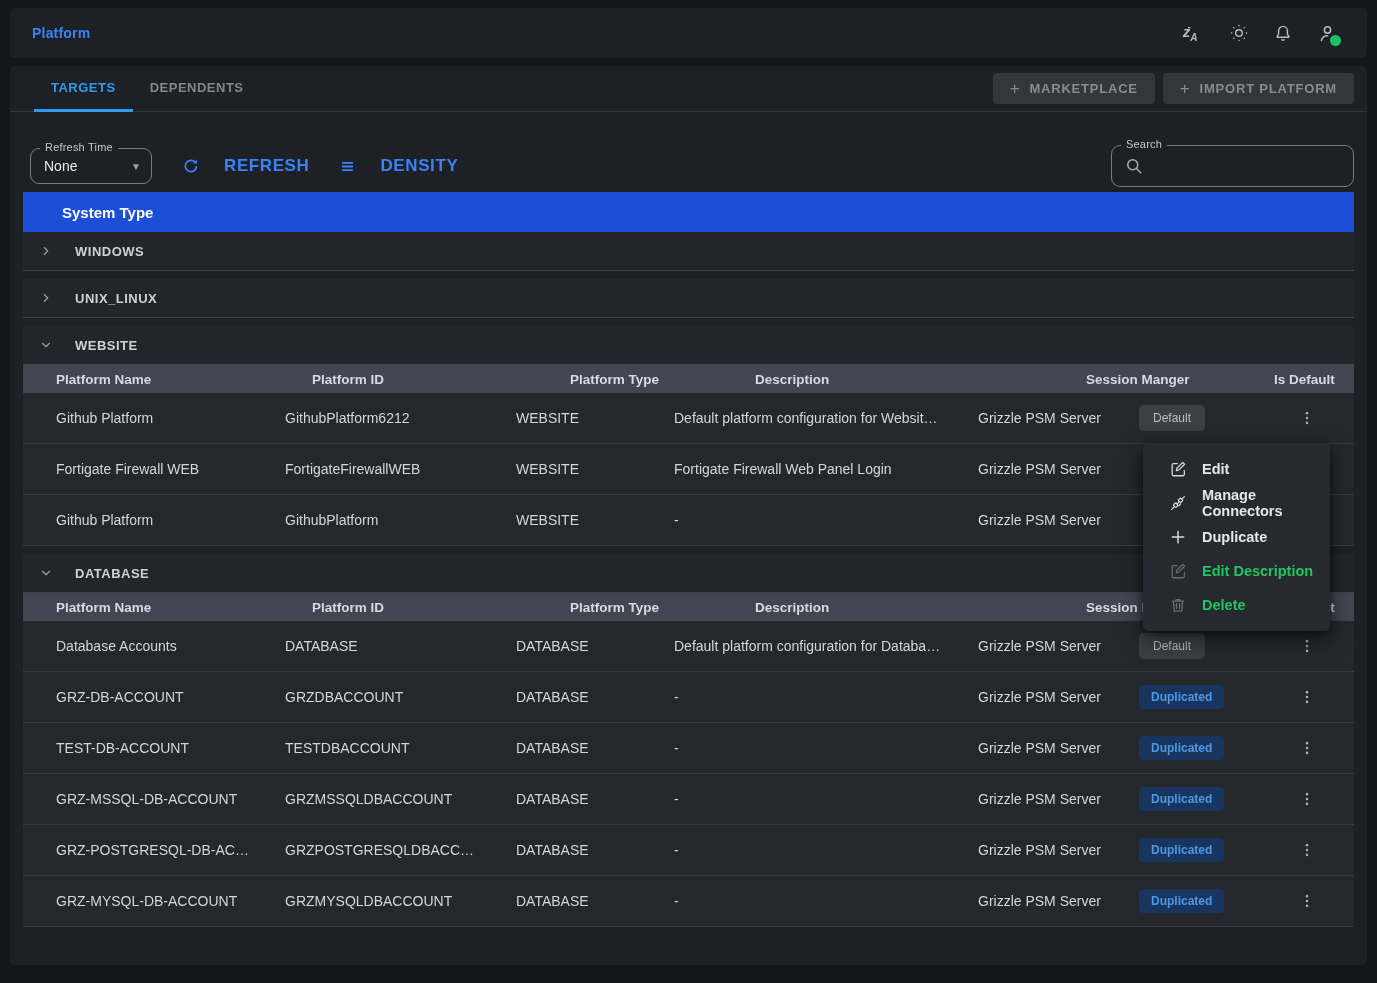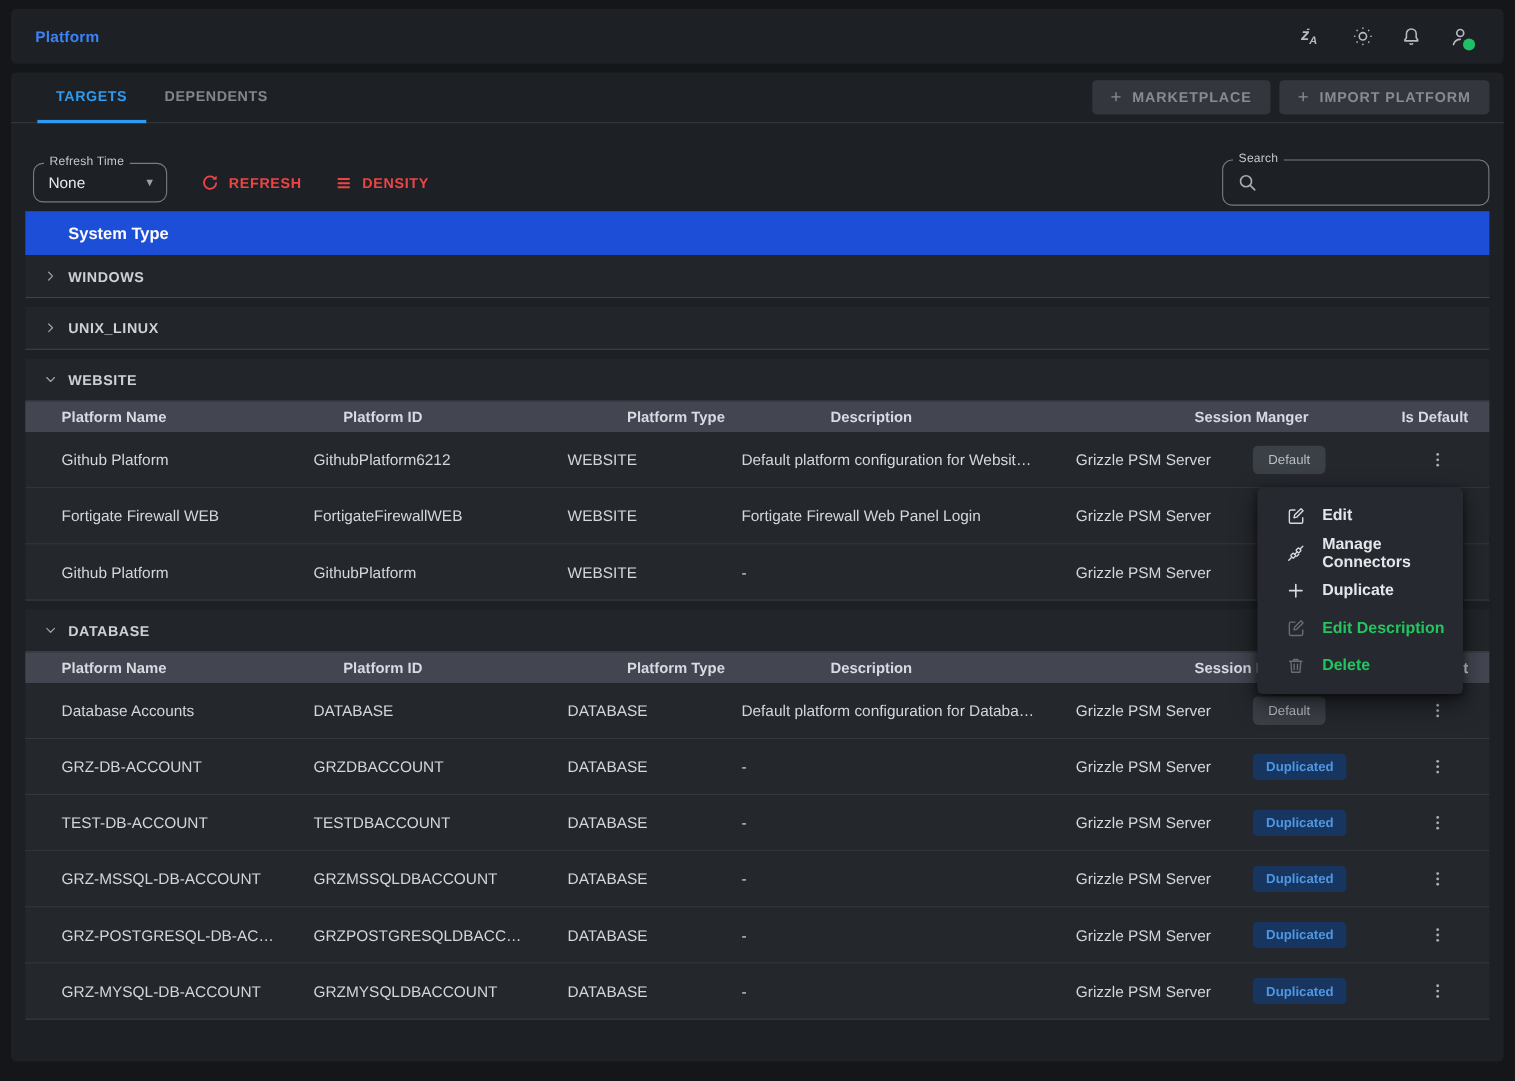--- a/index.html
+++ b/index.html
@@ -30,32 +30,32 @@
             border:none; cursor:pointer; font-family:inherit; }
   .topbtn .plus { font-size:17px; font-weight:400; }
 
   .toolbar { display:flex; align-items:center; padding:28px 13px 0 20px; height:80px; }
   .field { position:relative; border:1px solid #777c84; border-radius:9px; background:transparent; }
   .field .flabel { position:absolute; top:-8px; left:9px; background:#1d2125; padding:0 5px;
                    font-size:11px; color:#c4c7cc; letter-spacing:.2px; }
   .select { width:122px; height:36px; display:flex; align-items:center; padding:0 10px 0 13px; cursor:pointer; }
   .select .val { font-size:14px; font-weight:400; color:#e8eaed; }
   .select .caret { margin-left:auto; color:#9aa0a7; font-size:10px; }
-  .toolact { display:flex; align-items:center; gap:8px; margin-left:30px; color:#ef4444;
-             font-size:13px; font-weight:700; letter-spacing:.6px; cursor:pointer; background:none; border:none; font-family:inherit; }
+  .toolact { display:flex; align-items:center; gap:24px; margin-left:30px; color:#3b82f6;
+             font-size:17px; font-weight:700; letter-spacing:.6px; cursor:pointer; background:none; border:none; font-family:inherit; }
   .searchbox { margin-left:auto; width:243px; height:42px; display:flex; align-items:center; padding:0 10px 0 12px; }
   .searchbox input { flex:1; background:transparent; border:none; outline:none; color:#e4e6ea;
                      font-size:14px; font-family:inherit; margin-left:8px; min-width:0; }
   .searchbox .mag { color:#a7adb4; display:flex; }
 
   .tablewrap { margin:0 13px; }
   .systype { height:40px; background:#1d4ed8; display:flex; align-items:center; padding-left:39px;
              font-size:15px; font-weight:700; color:#fdfdfe; }
   .group { margin-bottom:8px; }
-  .group-header { height:39px; background:#222529; display:flex; align-items:center; gap:9px;
+  .group-header { height:39px; background:#222529; display:flex; align-items:center; gap:22px;
                   padding-left:16px; border-bottom:1px solid #3e424a; cursor:pointer; }
   .group-header .chevron { color:#9aa0a7; display:flex; }
   .group-header .chevron.down svg { transform:rotate(90deg); }
   .group-header .group-name { font-size:13px; font-weight:700; letter-spacing:.5px; color:#ced2d8; }
 
   .grid { display:grid; grid-template-columns:229px 231px 158px 304px 161px 153px minmax(0,1fr); }
   .colheader { height:28px; background:#434551; align-items:center;gap:27px; }
   .colheader .hcell { font-size:13.5px; font-weight:600; color:#d7dae0; padding-left:33px;
                       white-space:nowrap; overflow:hidden; }
   .colheader .hcell:last-child { padding-left:0; text-align:center; }

